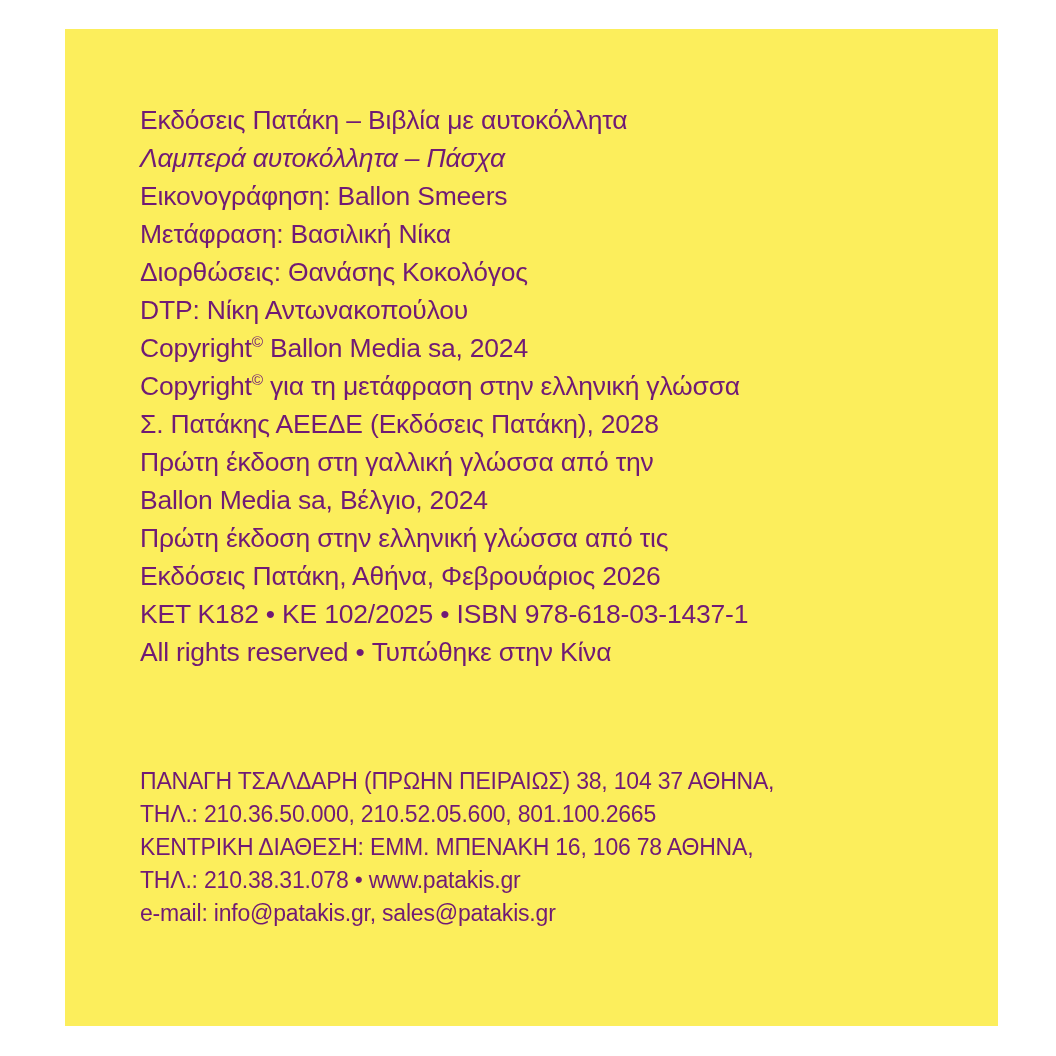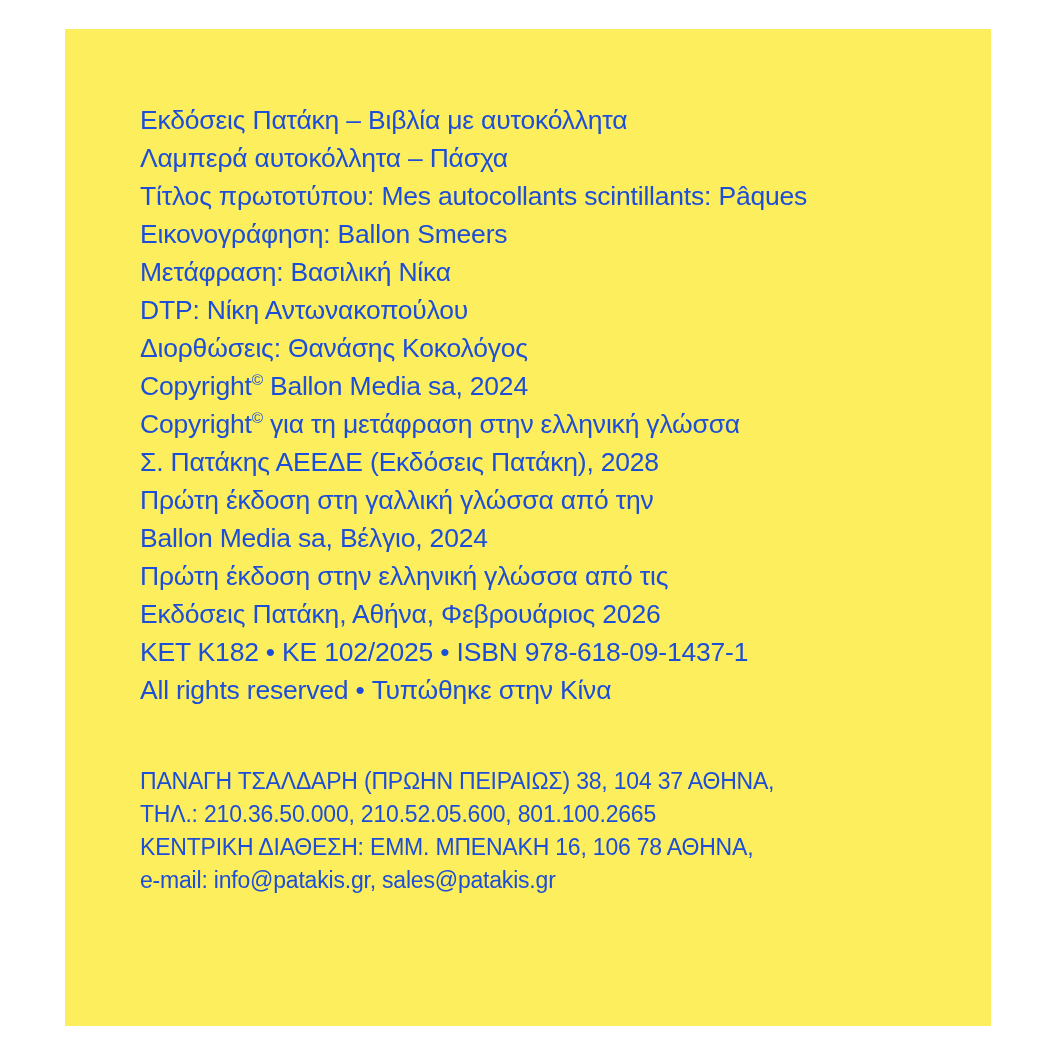--- a/index.html
+++ b/index.html
@@ -33,48 +33,49 @@
     top: 736px;
     right: 20px;
     font-size: 23px;
     line-height: 33px;
     letter-spacing: -0.2px;
   }
   .line {
     white-space: nowrap;
   }
   .italic {
+    font-style: italic;
   }
   .sup {
     font-size: 58%;
     vertical-align: super;
     line-height: 0;
   }
 </style>
 </head>
 <body>
 
-<div class="page" style="background: rgb(252, 238, 92); color: #1d4ed8;">
+<div class="page" style="background: rgb(252, 238, 92); color: #701a75; padding-left: 7px;">
   <div class="colophon">
       <div class="line"><span>Εκδόσεις Πατάκη – Βιβλία με αυτοκόλλητα</span></div>
       <div class="line"><span class="italic">Λαμπερά αυτοκόλλητα – Πάσχα</span></div>
-      <div class="line"><span>Τίτλος πρωτοτύπου: </span><span class="italic">Mes autocollants scintillants: Pâques</span></div>
       <div class="line"><span>Εικονογράφηση: Ballon Smeers</span></div>
       <div class="line"><span>Μετάφραση: Βασιλική Νίκα</span></div>
+      <div class="line"><span>Διορθώσεις: Θανάσης Κοκολόγος</span></div>
       <div class="line"><span>DTP: Νίκη Αντωνακοπούλου</span></div>
-      <div class="line"><span>Διορθώσεις: Θανάσης Κοκολόγος</span></div>
       <div class="line"><span>Copyright</span><span class="sup">©</span><span> Ballon Media sa, 2024</span></div>
       <div class="line"><span>Copyright</span><span class="sup">©</span><span> για τη μετάφραση στην ελληνική γλώσσα</span></div>
       <div class="line"><span>Σ. Πατάκης ΑΕΕΔΕ (Εκδόσεις Πατάκη), 2028</span></div>
       <div class="line"><span>Πρώτη έκδοση στη γαλλική γλώσσα από την</span></div>
       <div class="line"><span>Ballon Media sa, Βέλγιο, 2024</span></div>
       <div class="line"><span>Πρώτη έκδοση στην ελληνική γλώσσα από τις</span></div>
       <div class="line"><span>Εκδόσεις Πατάκη, Αθήνα, Φεβρουάριος 2026</span></div>
-      <div class="line"><span>ΚΕΤ Κ182 • ΚΕ 102/2025 • ISBN 978-618-09-1437-1</span></div>
+      <div class="line"><span>ΚΕΤ Κ182 • ΚΕ 102/2025 • ISBN 978-618-03-1437-1</span></div>
       <div class="line"><span>All rights reserved • Τυπώθηκε στην Κίνα</span></div>
     </div>
   <div class="publisher-info">
       <div class="line"><span>ΠΑΝΑΓΗ ΤΣΑΛΔΑΡΗ (ΠΡΩΗΝ ΠΕΙΡΑΙΩΣ) 38, 104 37 ΑΘΗΝΑ,</span></div>
       <div class="line"><span>ΤΗΛ.: 210.36.50.000, 210.52.05.600, 801.100.2665</span></div>
       <div class="line"><span>ΚΕΝΤΡΙΚΗ ΔΙΑΘΕΣΗ: ΕΜΜ. ΜΠΕΝΑΚΗ 16, 106 78 ΑΘΗΝΑ,</span></div>
+      <div class="line"><span>ΤΗΛ.: 210.38.31.078 • www.patakis.gr</span></div>
       <div class="line"><span>e-mail: info@patakis.gr, sales@patakis.gr</span></div>
     </div>
 </div>
 
 </body></html>

